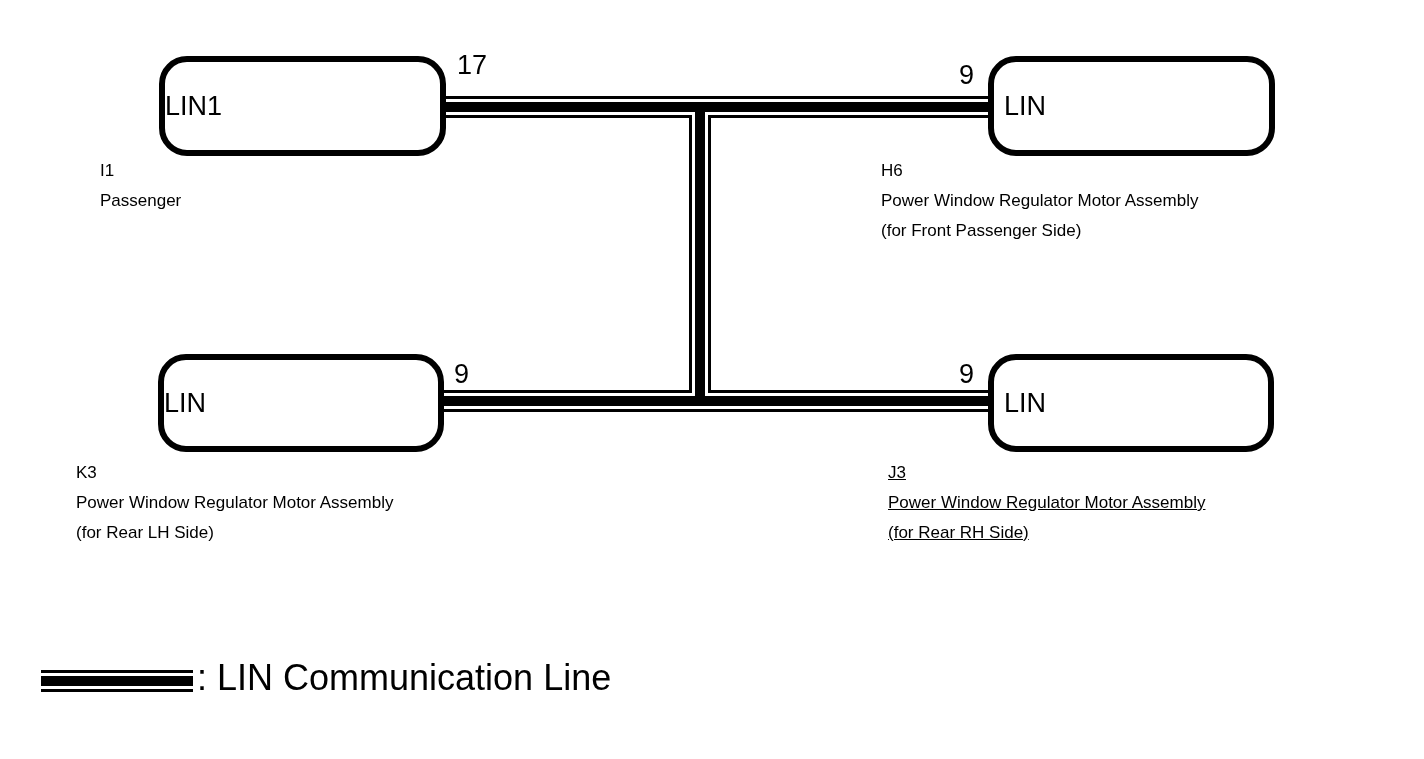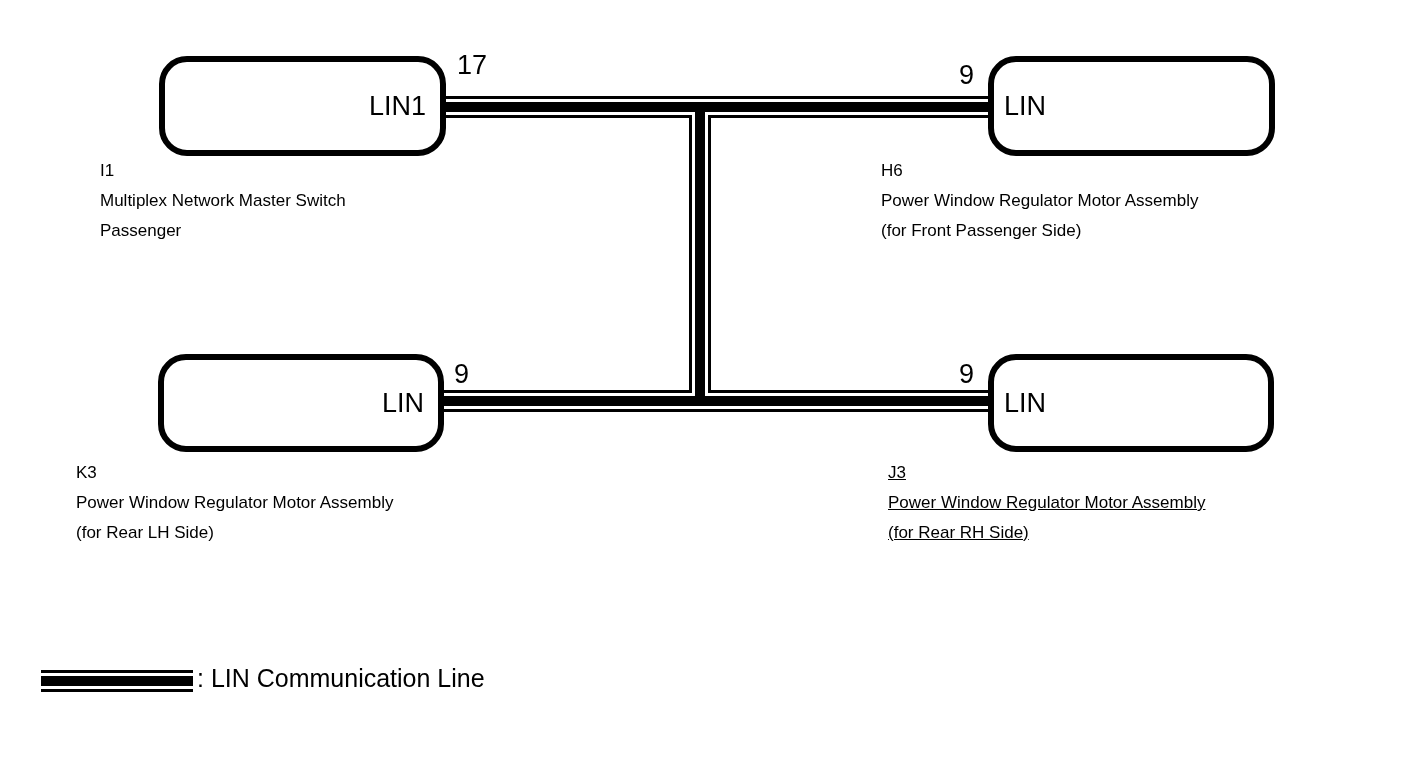--- a/index.html
+++ b/index.html
@@ -39,37 +39,37 @@
   .cbox {
     position: absolute;
     box-sizing: border-box;
     background: #ffffff;
     border: 6px solid #000000;
     border-radius: 28px;
     display: flex;
     align-items: center;
     font-size: 27px;
   }
-  .cbox.align-right { justify-content: flex-end; padding-right: 14px; }
+  .cbox.align-right { justify-content: flex-start; padding-right: 14px; }
   .cbox.align-left  { justify-content: flex-start; padding-left: 10px; }
   .pin {
     position: absolute;
     font-size: 27px;
     line-height: 27px;
     white-space: nowrap;
   }
   .label-block {
     position: absolute;
     font-size: 17px;
     line-height: 30px;
     white-space: nowrap;
   }
   .legend-label {
     position: absolute;
-    font-size: 25px;
+    font-size: 36px;
     line-height: 30px;
     white-space: nowrap;
   }
 </style>
 </head>
 <body>
 
 <div class="stage">
 
   <div class="wire-h" style="left:446px; top:96px;  width:542px;"></div>
@@ -101,21 +101,20 @@
     <span>LIN</span>
   </div>
 
   <div class="pin" style="left:457px; top:52px;">17</div>
   <div class="pin" style="left:959px; top:62px;">9</div>
   <div class="pin" style="left:454px; top:361px;">9</div>
   <div class="pin" style="left:959px; top:361px;">9</div>
 
   <div class="label-block" style="left:100px; top:156px;">
     <div>I1</div>
-    <div>Multiplex Network Master Switch</div>
     <div>Passenger</div>
   </div>
   <div class="label-block" style="left:881px; top:156px;">
     <div>H6</div>
     <div>Power Window Regulator Motor Assembly</div>
     <div>(for Front Passenger Side)</div>
   </div>
   <div class="label-block" style="left:76px; top:458px;">
     <div>K3</div>
     <div>Power Window Regulator Motor Assembly</div>

